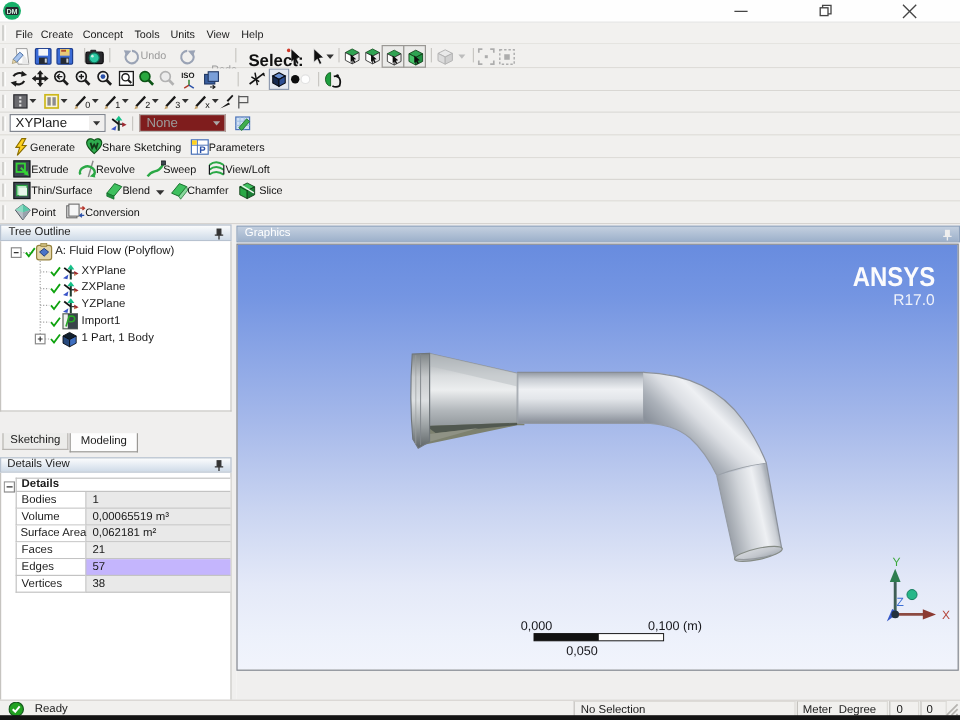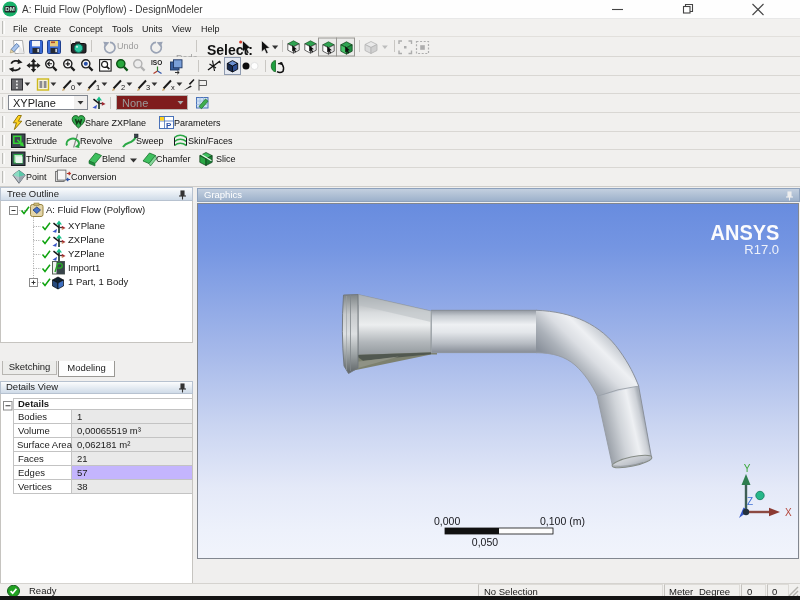--- a/index.html
+++ b/index.html
@@ -17,21 +17,20 @@
 </style>
 </head>
 <body>
 
 <div class="abs" style="left:0;top:0;width:800px;height:18px;background:#fefefe;">
   <svg class="abs" style="left:2px;top:1px" width="16" height="16" viewBox="0 0 16 16">
     <circle cx="8" cy="8" r="7.5" fill="#17b169"></circle>
     <rect x="2.4" y="4.9" width="11.2" height="6.6" rx="1.6" fill="#26292e"></rect>
     <text x="8" y="10.3" font-size="6" fill="#cfeede" text-anchor="middle" font-family="Liberation Sans" font-weight="bold">DM</text>
   </svg>
-  <div class="abs" style="left:22px;top:4px;font-size:10px;color:#3a3a3a;">A: Fluid Flow (Polyflow) - DesignModeler</div>
   <svg class="abs" style="left:608px;top:0" width="160" height="18" viewBox="0 0 160 18">
     <g stroke="#444" stroke-width="1.1" fill="none">
       <line x1="4" y1="9.5" x2="15" y2="9.5"></line>
       <g transform="translate(70,0)">
         <rect x="5.5" y="6.5" width="6.5" height="6.5" fill="#fff"></rect>
         <path d="M7.5 6.5 V4.5 H14.5 V11.5 H12"></path>
       </g>
       <g transform="translate(140,0)">
         <line x1="4.5" y1="4" x2="15.5" y2="15"></line>
           <line x1="15.5" y1="4" x2="4.5" y2="15"></line>
@@ -335,21 +334,21 @@
     </g>
     <g transform="translate(159,2)">
       <rect x="0.5" y="1.5" width="14" height="12" fill="#fff" stroke="#4a72b8"></rect>
       <line x1="0.5" y1="6" x2="14.5" y2="6" stroke="#4a72b8" stroke-width="0.8"></line>
       <line x1="5.5" y1="1.5" x2="5.5" y2="13.5" stroke="#4a72b8" stroke-width="0.8"></line>
       <rect x="1" y="2" width="4" height="3.6" fill="#ffd21e"></rect>
       <text x="7" y="12.5" font-size="8" font-weight="bold" fill="#2a50a8" font-family="Liberation Sans">P</text>
     </g>
   </svg>
   <div class="abs tbtxt" style="left:25px;top:5px;">Generate</div>
-  <div class="abs tbtxt" style="left:85px;top:5px;">Share ZXPlane</div>
+  <div class="abs tbtxt" style="left:85px;top:5px;">Share Sketching</div>
   <div class="abs tbtxt" style="left:174px;top:5px;">Parameters</div>
 </div>
 <div class="tbrow" style="top:132px;height:18px;">
   <div class="grip"></div>
   <svg class="abs" style="left:0;top:0" width="340" height="17" viewBox="0 0 340 17" id="r6">
     <g transform="translate(11,1.5)">
       <rect x="0.5" y="0.5" width="13.5" height="13.5" fill="#3c4650" stroke="#14181c"></rect>
       <rect x="2.8" y="2.8" width="7" height="7" fill="none" stroke="#35d435" stroke-width="1.5"></rect>
       <line x1="6.3" y1="6.3" x2="11.6" y2="11.6" stroke="#35d435" stroke-width="1.6"></line>
       <path d="M13 13 L8.6 11.8 L11.8 8.6 Z" fill="#35d435"></path>
@@ -367,21 +366,21 @@
       <path d="M1.5 4 q5.5 -4.5 12 0" fill="none" stroke="#2aa845" stroke-width="1.6"></path>
       <path d="M1.5 8 q5.5 -4.5 12 0" fill="none" stroke="#2aa845" stroke-width="1.6"></path>
       <path d="M1.5 12 q5.5 -4.5 12 0" fill="none" stroke="#2aa845" stroke-width="1.6"></path>
       <line x1="1.5" y1="4" x2="1.5" y2="12" stroke="#14181c" stroke-width="1"></line>
       <line x1="13.5" y1="4" x2="13.5" y2="12" stroke="#14181c" stroke-width="1"></line>
     </g>
   </svg>
   <div class="abs tbtxt" style="left:26px;top:4px;">Extrude</div>
   <div class="abs tbtxt" style="left:80px;top:4px;">Revolve</div>
   <div class="abs tbtxt" style="left:136px;top:4px;">Sweep</div>
-  <div class="abs tbtxt" style="left:188px;top:4px;">Skin/Faces</div>
+  <div class="abs tbtxt" style="left:188px;top:4px;">View/Loft</div>
 </div>
 <div class="tbrow" style="top:150px;height:18px;">
   <div class="grip"></div>
   <svg class="abs" style="left:0;top:0" width="340" height="17" viewBox="0 0 340 17" id="r7">
     <g transform="translate(11,1.5)">
       <rect x="0.5" y="0.5" width="13.5" height="13.5" fill="#3c4650" stroke="#14181c"></rect>
       <rect x="3" y="3" width="8.5" height="8.5" fill="#bfe8c8" stroke="#2aa845"></rect>
       <rect x="5" y="5" width="6.5" height="6.5" fill="#e8f6ec"></rect>
     </g>
     <g transform="translate(88,1.5)">

